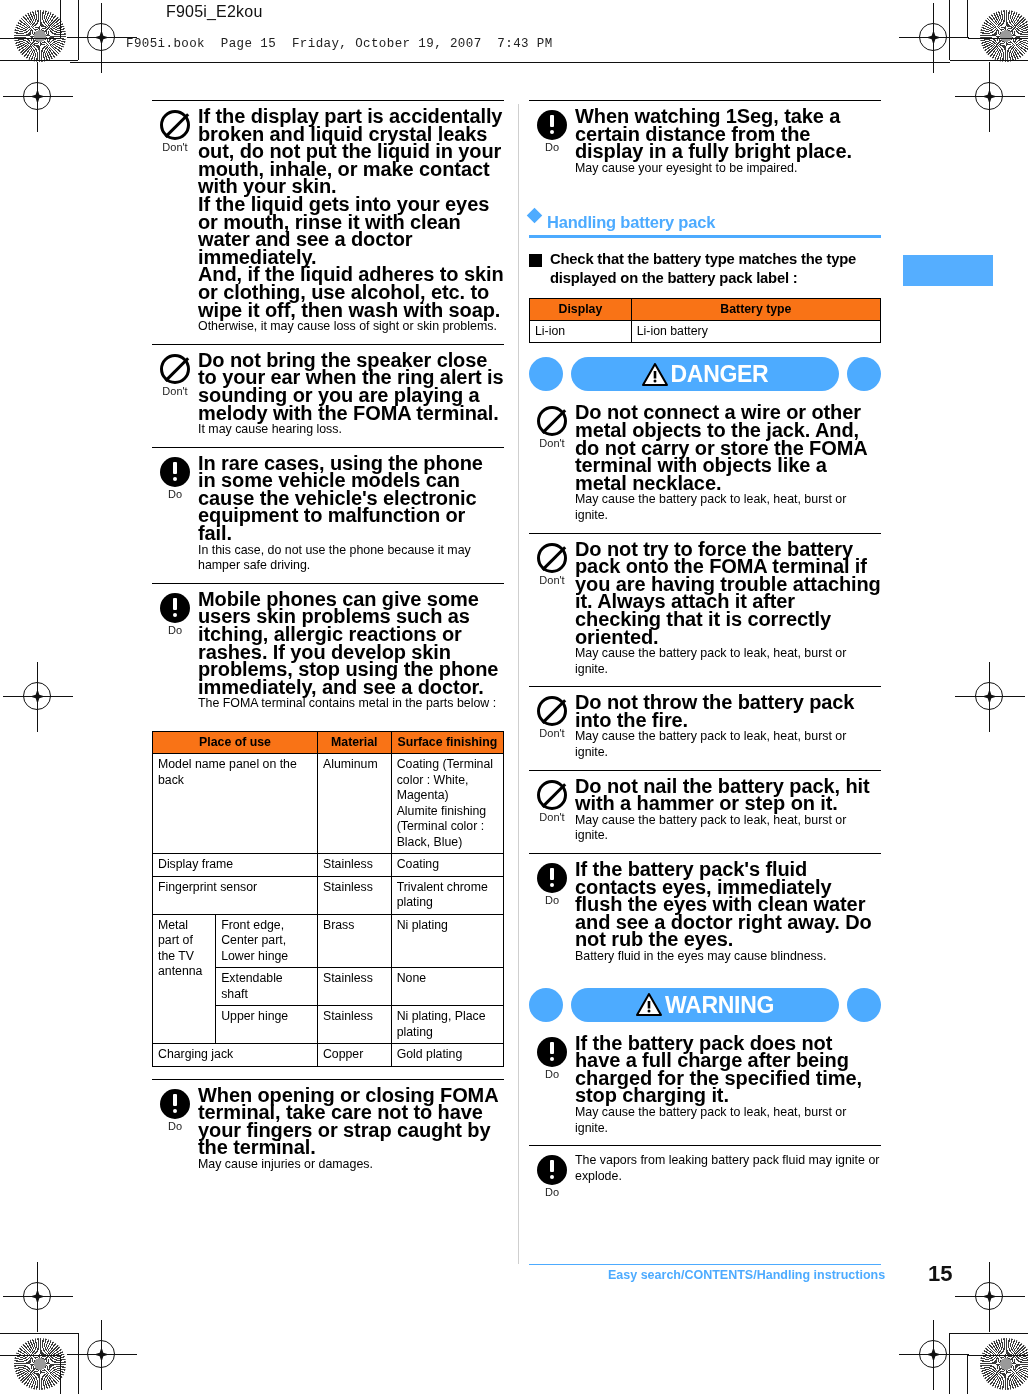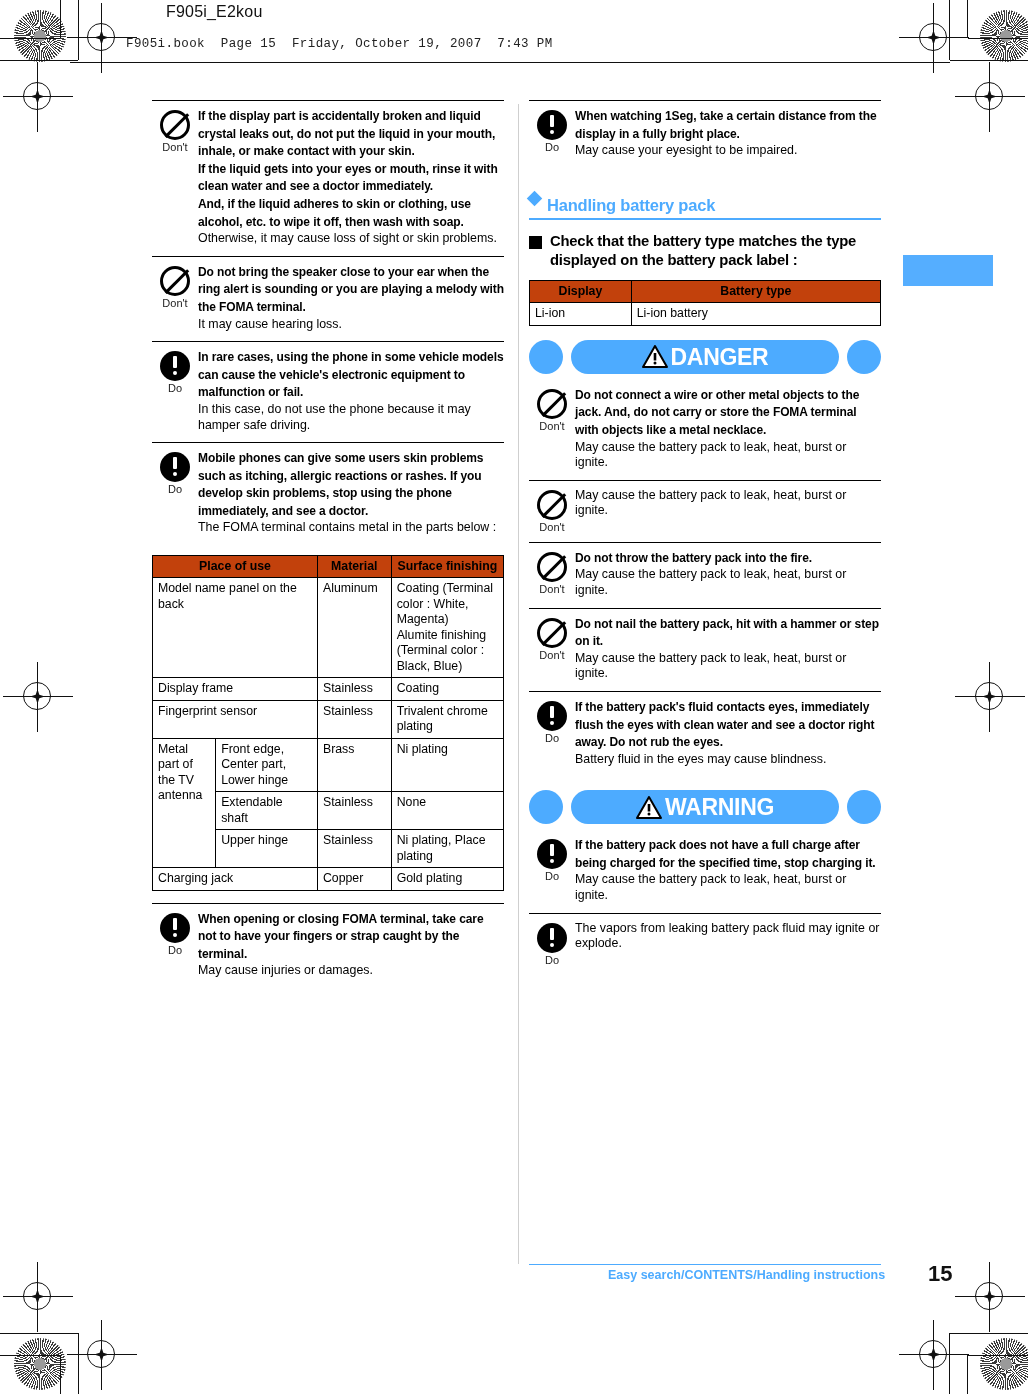--- a/index.html
+++ b/index.html
@@ -68,37 +68,37 @@
     width:30px;height:30px;border-radius:50%;background:#000;position:relative;
   }
   .icon-do:before{
     content:"";position:absolute;left:13px;top:5px;width:4px;height:12px;background:#fff;border-radius:1px;
   }
   .icon-do:after{
     content:"";position:absolute;left:13px;top:20px;width:4px;height:4px;background:#fff;border-radius:50%;
   }
   .icon-label{font-size:11px;color:#222;margin-top:1px;line-height:12px;}
   .txt-col{flex:1 1 auto;}
-  .lead{font-size:12px;font-weight:bold;line-height:17.6px;letter-spacing:-.1px;}
+  .lead{font-size:20px;font-weight:bold;line-height:17.6px;letter-spacing:-.1px;}
   .lead + .lead{margin-top:0px;}
   .sub{font-size:12.4px;line-height:15.6px;font-weight:normal;}
 
   
   .sec-head{margin-top:14px;display:flex;align-items:center;gap:7px;}
   .diamond{width:11px;height:11px;background:#4dabff;transform:rotate(45deg);flex:0 0 11px;}
   .sec-head-text{color:#4dabff;font-size:16.5px;font-weight:bold;letter-spacing:-.2px;margin-top:14px;}
   .sec-underline{height:2.5px;background:#4dabff;margin-top:3px;width:100%;}
   .sub-head{display:flex;align-items:flex-start;gap:8px;margin-top:12px;}
   .square{width:13px;height:13px;background:#000;flex:0 0 13px;margin-top:4px;}
   .sub-head-text{font-size:14.8px;font-weight:bold;line-height:19px;letter-spacing:-.2px;}
 
   
   table.tbl{border-collapse:collapse;width:100%;margin-top:10px;font-size:12.3px;}
   table.tbl th{
-    background:#c2410c;border:1px solid #000;padding:3px 5px;
+    background:#f97316;border:1px solid #000;padding:3px 5px;
     font-weight:bold;font-size:12.3px;line-height:15px;
   }
   table.tbl td{
     border:1px solid #000;padding:3px 5px;vertical-align:top;line-height:15.5px;
   }
 
   
   .banner{position:relative;height:34px;margin:14px 0 6px 0;display:flex;align-items:center;}
   .banner .pill{
     position:absolute;left:42px;right:42px;top:0;height:34px;border-radius:17px;background:#4dabff;
@@ -411,20 +411,21 @@
     </div>
   </div>
 
   <div class="rule"></div>
   <div class="block">
     <div class="icon-col">
       <div class="icon-dont"></div>
       <div class="icon-label">Don't</div>
     </div>
     <div class="txt-col">
+      <div class="lead">Do not try to force the battery pack onto the FOMA terminal if you are having trouble attaching it. Always attach it after checking that it is correctly oriented.</div>
       <div class="sub">May cause the battery pack to leak, heat, burst or ignite.</div>
     </div>
   </div>
 
   <div class="rule"></div>
   <div class="block">
     <div class="icon-col">
       <div class="icon-dont"></div>
       <div class="icon-label">Don't</div>
     </div>

